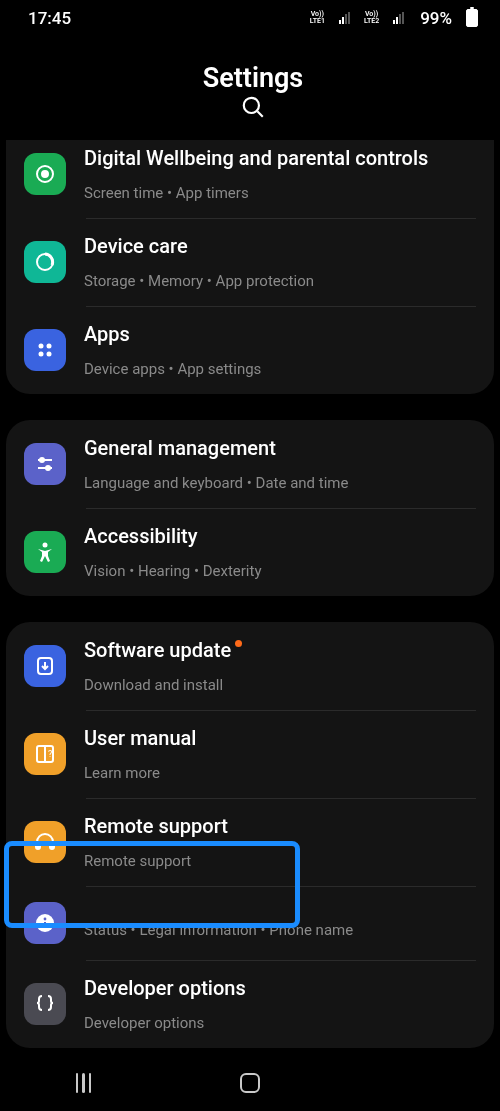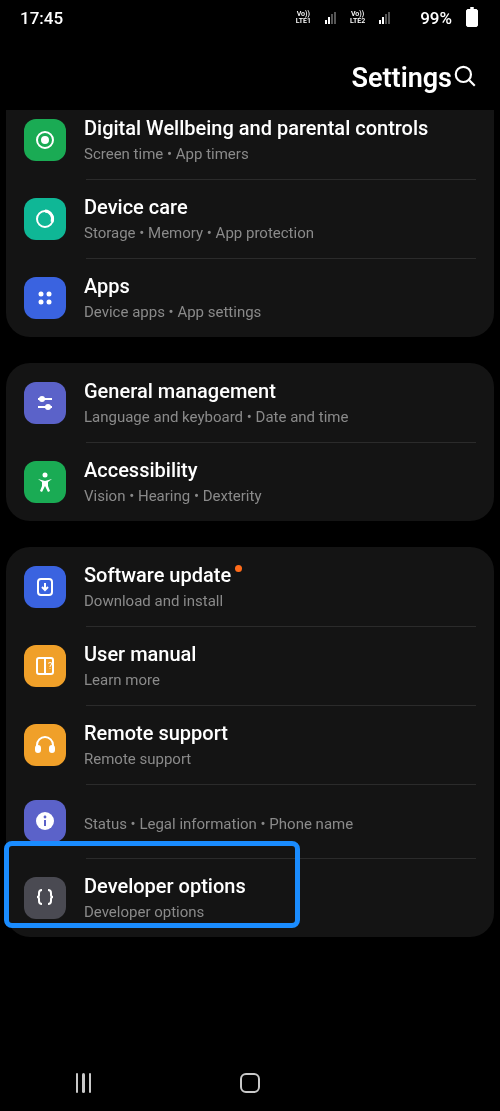--- a/index.html
+++ b/index.html
@@ -1,40 +1,40 @@
 <!DOCTYPE html>
 <html><head>
 <meta charset="utf-8">
 <style>
   * { box-sizing: border-box; margin: 0; padding: 0; }
   html, body { width: 500px; height: 1111px; background: #000; color: #fff; font-family: -apple-system, BlinkMacSystemFont, "Segoe UI", Roboto, sans-serif; overflow: hidden; }
-  .status-bar { display: flex; justify-content: space-between; align-items: center; padding: 8px 22px 6px 20px; font-size: 17px; font-weight: 500; }
+  .status-bar { display: flex; justify-content: space-between; align-items: center; padding: 8px 22px 6px 28px; font-size: 17px; font-weight: 500; }
   .status-right { display: flex; align-items: center; gap: 14px; }
   .status-lte { font-size: 7px; line-height: 7px; font-weight: 600; text-align: center; }
   .signal { display: inline-flex; align-items: flex-end; gap: 1px; height: 12px; }
   .signal span { width: 2px; background: #fff; }
   .signal .b1 { height: 4px; } .signal .b2 { height: 7px; } .signal .b3 { height: 10px; } .signal .b4 { height: 12px; }
   .signal .off { background: #555; }
-  .batt-pct { font-size: 17px; margin-left: 16px; }
+  .batt-pct { font-size: 17px; margin-left: 2px; }
   .batt-icon { width: 12px; height: 18px; border: 1.5px solid #fff; border-radius: 2px; position: relative; background: #fff; }
   .batt-icon::before { content:""; position:absolute; top:-3px; left:3px; width:4px; height:2px; background:#fff; border-radius:1px; }
 
-  .header { display: flex; justify-content: flex-end; align-items: center; padding: 28px 22px 22px 28px; }
+  .header { display: flex; justify-content: flex-end; align-items: center; padding: 28px 22px 22px 28px; flex-direction: column; }
   .header-title { font-size: 27px; font-weight: 600; }
   .search-icon svg { width: 26px; height: 26px; stroke: #fff; }
 
   .group { background: #141414; border-radius: 24px; margin: 0 6px 26px 6px; overflow: hidden; }
   .group.first { border-top-left-radius: 0; border-top-right-radius: 0; margin-top: 0; }
   .item { display: flex; align-items: center; padding: 16px 18px; gap: 18px; position: relative; }
   .item + .item::before { content:""; position:absolute; top:0; left:80px; right:18px; height:1px; background:#2b2b2b; }
   .icon-wrap { width: 42px; height: 42px; border-radius: 12px; display: flex; align-items: center; justify-content: center; flex-shrink: 0; }
   .icon-wrap svg { width: 24px; height: 24px; }
   .item-text { flex: 1; min-width: 0; }
   .item-title { font-size: 20px; font-weight: 500; color: #fff; display: inline-flex; align-items: flex-start; }
-  .item-sub { font-size: 15px; color: #8a8a8a; margin-top: 5px; }
+  .item-sub { font-size: 15px; color: #8a8a8a; margin-top: 14px; }
   .dot { display: inline-block; width: 7px; height: 7px; background: #ff6b1a; border-radius: 50%; margin-left: 4px; margin-top: 2px; }
 
   .highlight { position: absolute; border: 5px solid #1a8cff; border-radius: 8px; pointer-events: none; }
 
   .navbar { position: absolute; bottom: 0; left: 0; right: 0; height: 56px; display: flex; justify-content: space-around; align-items: center; background: #000; }
   .navbar > div { width: 80px; display:flex; justify-content:center; }
   .nav-recent { display:flex; gap:4px; }
   .nav-recent span { width: 2.5px; height: 20px; background:#c9c9c9; border-radius:2px; }
   .nav-home { width: 20px; height: 20px; border: 2.5px solid #c9c9c9; border-radius: 6px; }
 

